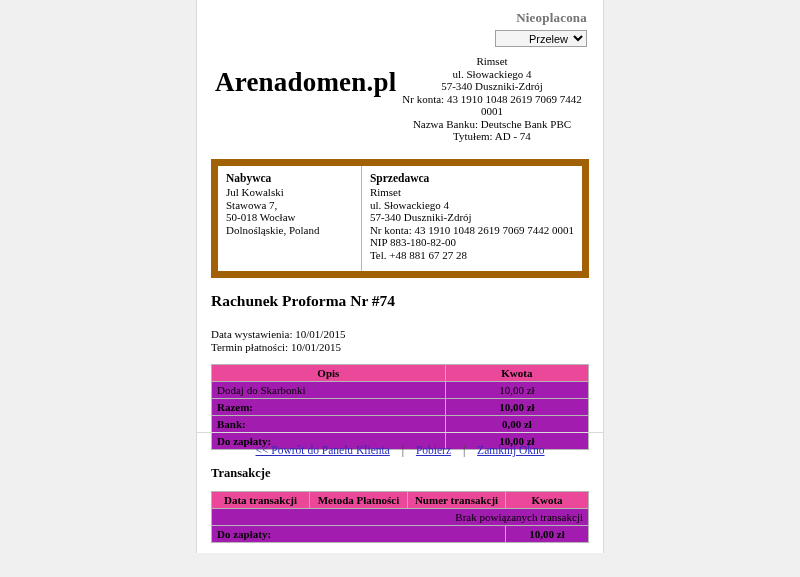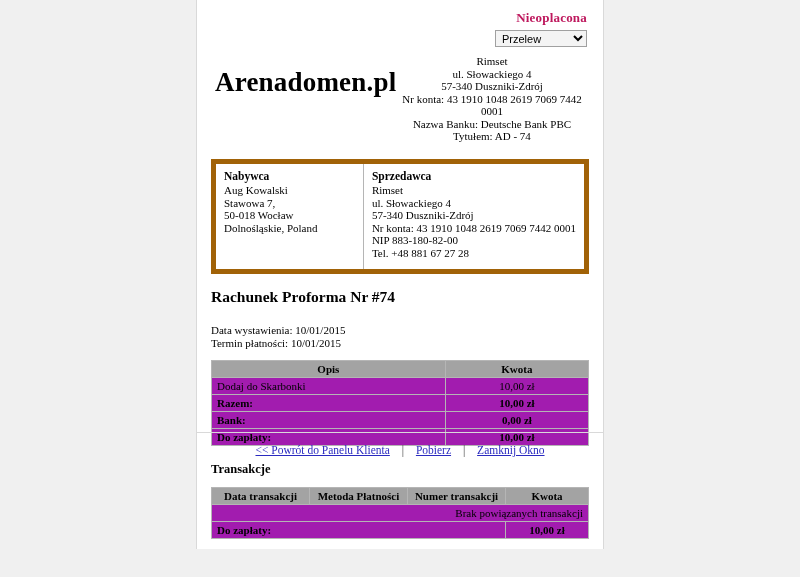--- a/index.html
+++ b/index.html
@@ -27,36 +27,37 @@
     box-sizing: border-box;
     padding: 10px 14px 10px 14px;
   }
 
   
   .top-right {
     text-align: right;
     padding-right: 2px;
   }
   .status-unpaid {
-    color: #be185d;
+    color: #737373;
     font-weight: bold;
     font-size: 13px;
     font-family: "Liberation Serif", serif;
     letter-spacing: 0.2px;
   }
   .method-select {
     margin-top: 4px;
     font-family: "Liberation Sans", sans-serif;
     font-size: 11px;
     height: 17px;
     padding: 0 2px;
     border: 1px solid #a0a0a0;
     background: #f4f4f4;
     color: #000;
     width: 92px;
+    text-align: right;
   }
 
   
   .hdr {
     display: flex;
     align-items: flex-start;
     margin-top: 6px;
   }
   .logo {
     width: 180px;
@@ -73,21 +74,21 @@
     text-align: center;
     font-size: 11px;
     line-height: 12.5px;
     padding-top: 2px;
   }
 
   
   .parties {
     margin-top: 16px;
     display: flex;
-    border: 5px solid #a16207;
+    border: 7px solid #a16207;
     box-sizing: border-box;
   }
   .party {
     flex: 1;
     padding: 6px 8px 10px 8px;
     font-size: 11px;
     line-height: 12.5px;
   }
   .party.left {
     border-right: 1px solid #b5b5b5;
@@ -119,21 +120,21 @@
     font-size: 11px;
   }
   table.grid th, table.grid td {
     border: 1px solid #b5b5b5;
     padding: 2px 5px;
     background: #a21caf;
   }
   table.grid th {
     text-align: center;
     font-weight: bold;
-    background: #a3a3a3;
+    background: #ec4899;
   }
   td.desc { text-align: left; }
   td.amount { text-align: center; }
   td.label-right {
     font-weight: bold;
   }
   td.total-amount {
     text-align: center;
     font-weight: bold;
   }
@@ -206,21 +207,21 @@
       <div>57-340 Duszniki-Zdrój</div>
       <div>Nr konta: 43 1910 1048 2619 7069 7442 0001</div>
       <div>Nazwa Banku: Deutsche Bank PBC</div>
       <div>Tytułem: AD - 74</div>
     </div>
   </div>
 
   <div class="parties">
     <div class="party left">
       <div class="title">Nabywca</div>
-      <div class="line">Aug Kowalski</div>
+      <div class="line">Jul Kowalski</div>
       <div class="line">Stawowa 7,</div>
       <div class="line">50-018 Wocław</div>
       <div class="line">Dolnośląskie, Poland</div>
     </div>
     <div class="party right">
       <div class="title">Sprzedawca</div>
       <div class="line">Rimset</div>
       <div class="line">ul. Słowackiego 4</div>
       <div class="line">57-340 Duszniki-Zdrój</div>
       <div class="line">Nr konta: 43 1910 1048 2619 7069 7442 0001</div>

